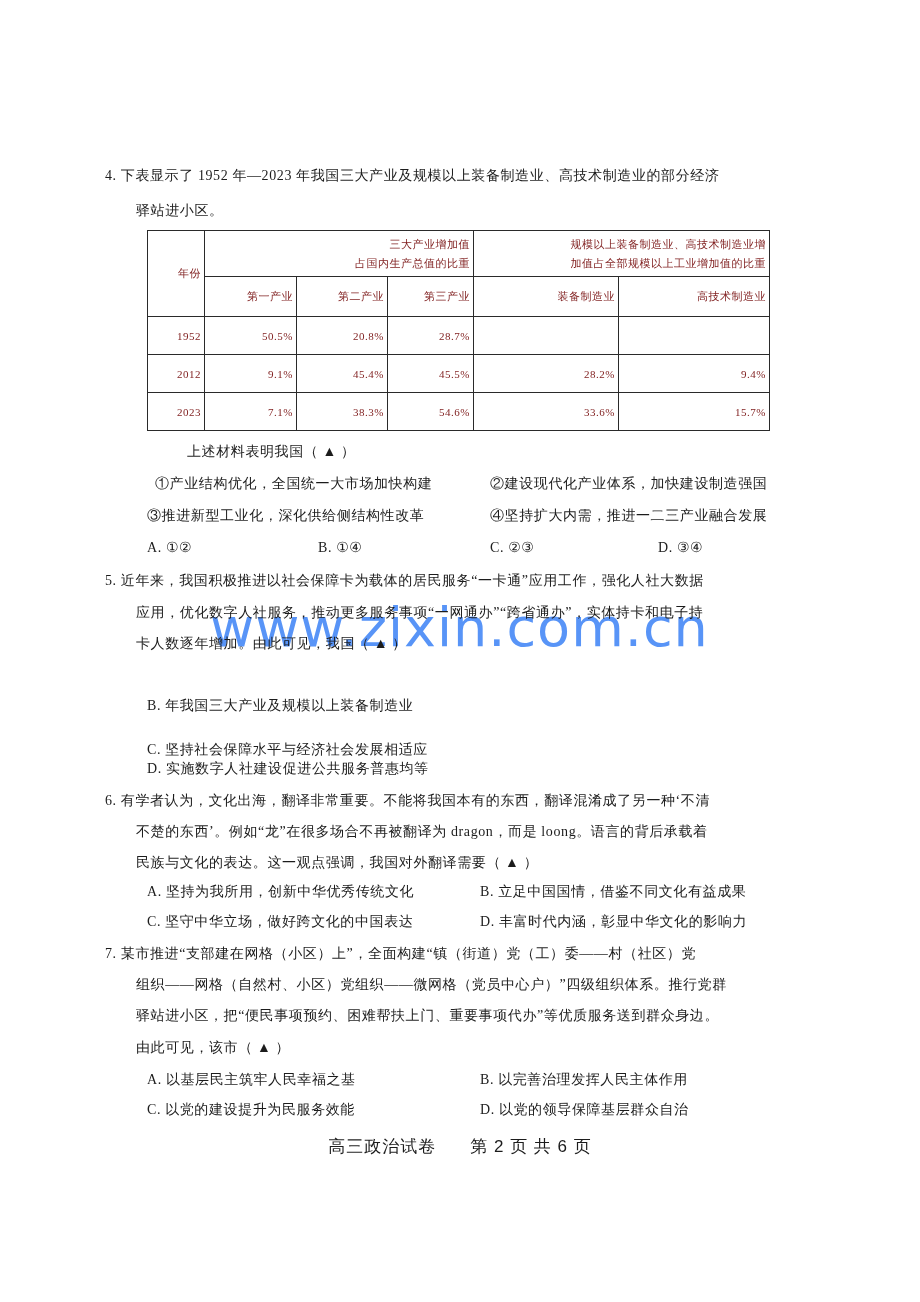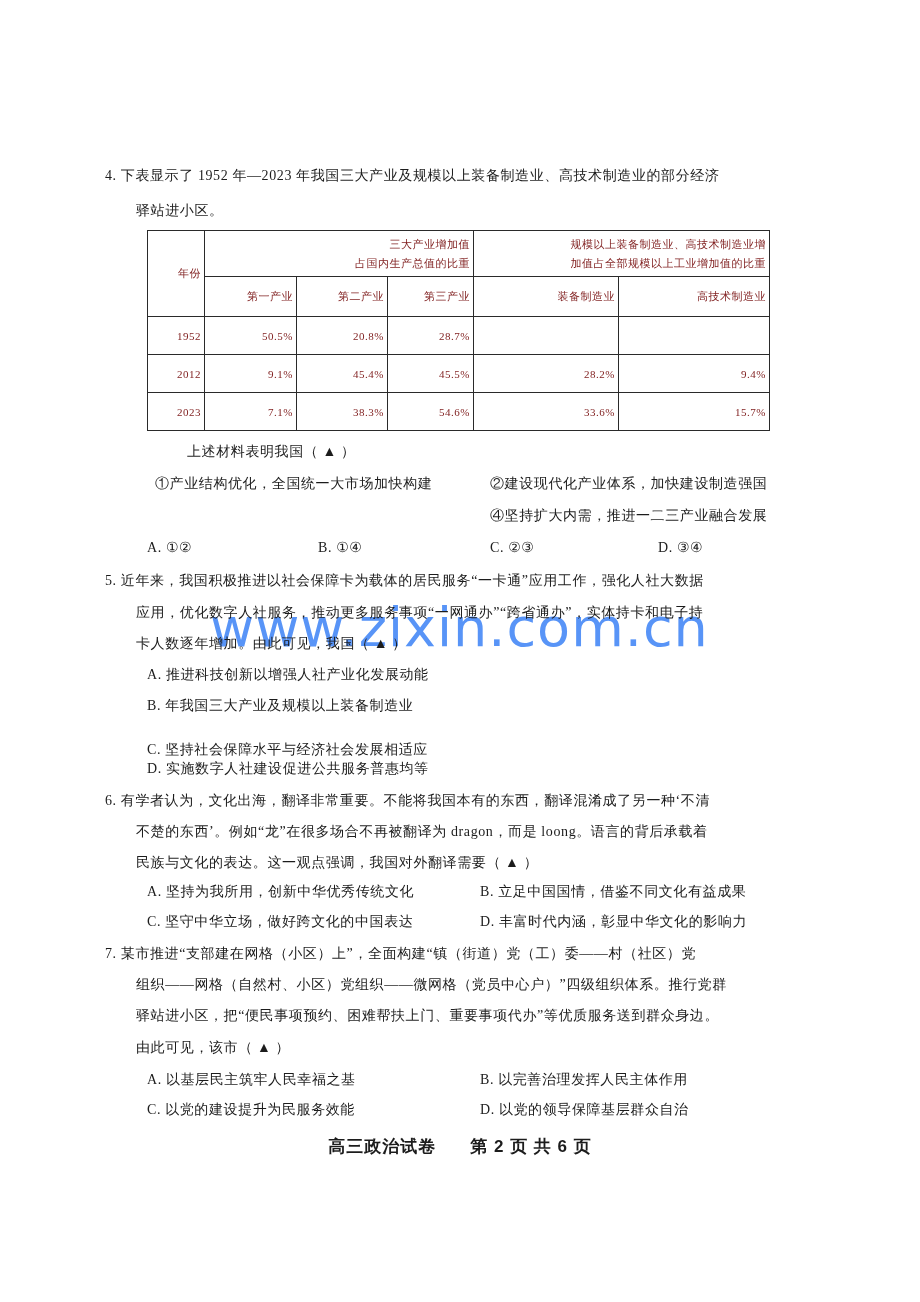--- a/index.html
+++ b/index.html
@@ -19,21 +19,21 @@
     font-family:"Liberation Serif","DejaVu Serif",serif;
   }
   table.datatable td {
     border:1.6px solid #2a2a2a; text-align:right; vertical-align:middle;
     font-size:11px; color:#7f1d1d; padding:0 3px; letter-spacing:.5px;
   }
   td.grp { white-space:pre-line; line-height:1.65; }
   .footer {
     position:absolute; left:0; top:1135px; width:920px; display:flex;
     justify-content:center; gap:34px; font-family:"Liberation Sans","DejaVu Sans",sans-serif;
-    font-weight:bold; font-size:17px; color:#1c1c1c; letter-spacing:1px;
+    font-weight:normal; font-size:17px; color:#1c1c1c; letter-spacing:1px;
   }
 </style>
 </head>
 <body>
 
 <div class="page">
 
   <div class="wm">www.zixin.com.cn</div>
 
   <div class="content">
@@ -88,30 +88,30 @@
           <td>54.6%</td>
           <td>33.6%</td>
           <td>15.7%</td>
         </tr>
       </tbody>
     </table>
 
     <div class="ln" style="left:147px; top:440px;padding-left:40px;">上述材料表明我国（ ▲ ）</div>
     <div class="ln" style="left:147px; top:472px;padding-left:8px;">①产业结构优化，全国统一大市场加快构建</div>
     <div class="ln" style="left:490px; top:472px;">②建设现代化产业体系，加快建设制造强国</div>
+    <div class="ln" style="left:147px; top:504px;">③推进新型工业化，深化供给侧结构性改革</div>
     <div class="ln" style="left:490px; top:504px;">④坚持扩大内需，推进一二三产业融合发展</div>
     <div class="ln" style="left:147px; top:536px;">A. ①②</div>
     <div class="ln" style="left:318px; top:536px;">B. ①④</div>
     <div class="ln" style="left:490px; top:536px;">C. ②③</div>
     <div class="ln" style="left:658px; top:536px;">D. ③④</div>
 
     <div class="ln" style="left:105px; top:569px;">5. 近年来，我国积极推进以社会保障卡为载体的居民服务“一卡通”应用工作，强化人社大数据</div>
     <div class="ln" style="left:136px; top:601px;">应用，优化数字人社服务，推动更多服务事项“一网通办”“跨省通办”，实体持卡和电子持</div>
     <div class="ln" style="left:136px; top:632px;">卡人数逐年增加。由此可见，我国（ ▲ ）</div>
-    <div class="ln" style="left:147px; top:663px;">A. 推进科技创新以增强人社产业化发展动能</div>
     <div class="ln" style="left:147px; top:694px;">B. 年我国三大产业及规模以上装备制造业</div>
     <div class="ln" style="left:147px; top:726px;margin-top:12px;">C. 坚持社会保障水平与经济社会发展相适应</div>
     <div class="ln" style="left:147px; top:757px;">D. 实施数字人社建设促进公共服务普惠均等</div>
 
     <div class="ln" style="left:105px; top:789px;">6. 有学者认为，文化出海，翻译非常重要。不能将我国本有的东西，翻译混淆成了另一种‘不清</div>
     <div class="ln" style="left:136px; top:820px;">不楚的东西’。例如“龙”在很多场合不再被翻译为 dragon，而是 loong。语言的背后承载着</div>
     <div class="ln" style="left:136px; top:851px;">民族与文化的表达。这一观点强调，我国对外翻译需要（ ▲ ）</div>
     <div class="ln" style="left:147px; top:880px;">A. 坚持为我所用，创新中华优秀传统文化</div>
     <div class="ln" style="left:480px; top:880px;">B. 立足中国国情，借鉴不同文化有益成果</div>
     <div class="ln" style="left:147px; top:910px;">C. 坚守中华立场，做好跨文化的中国表达</div>

